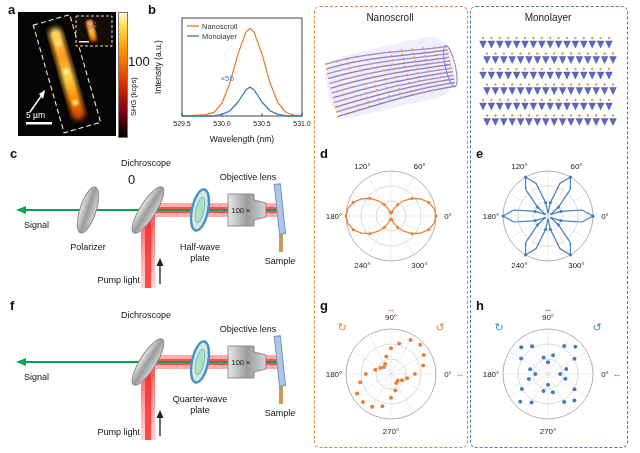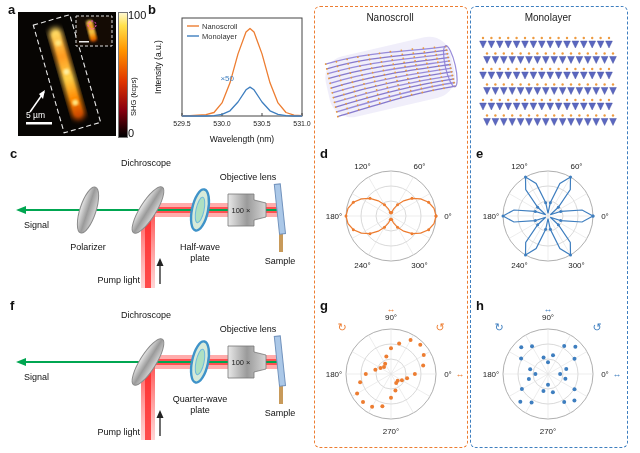--- a/index.html
+++ b/index.html
@@ -3,21 +3,21 @@
 <meta charset="utf-8">
 <style>
   html,body{margin:0;padding:0;background:#fff;}
   .fig{position:relative;width:640px;height:453px;background:#fff;overflow:hidden;
        font-family:"Liberation Sans",sans-serif;color:#111;}
   .plabel{position:absolute;font-weight:bold;font-size:13px;color:#111;z-index:5;}
   .coltitle{position:absolute;text-align:center;font-size:10px;color:#222;z-index:4;}
   .dashbox{position:absolute;border:1.6px dashed #999;border-radius:6px;z-index:1;}
   .cbar{position:absolute;width:8px;border:0.5px solid #777;
         background:linear-gradient(to bottom,#fff8d0 0%,#ffe14d 10%,#ff9500 30%,#e03500 55%,#8a0010 78%,#200003 94%,#000 100%);}
-  .cbarnum{position:absolute;font-size:11px;color:#111;}
+  .cbarnum{position:absolute;font-size:13px;color:#111;margin-top:45px;}
   .cbarlabel{position:absolute;font-size:7.5px;color:#111;white-space:nowrap;
              transform:rotate(-90deg);transform-origin:0 0;}
   svg{position:absolute;overflow:visible;}
   text{font-family:"Liberation Sans",sans-serif;}
 </style>
 </head>
 <body>
 
 <div class="fig">
 

